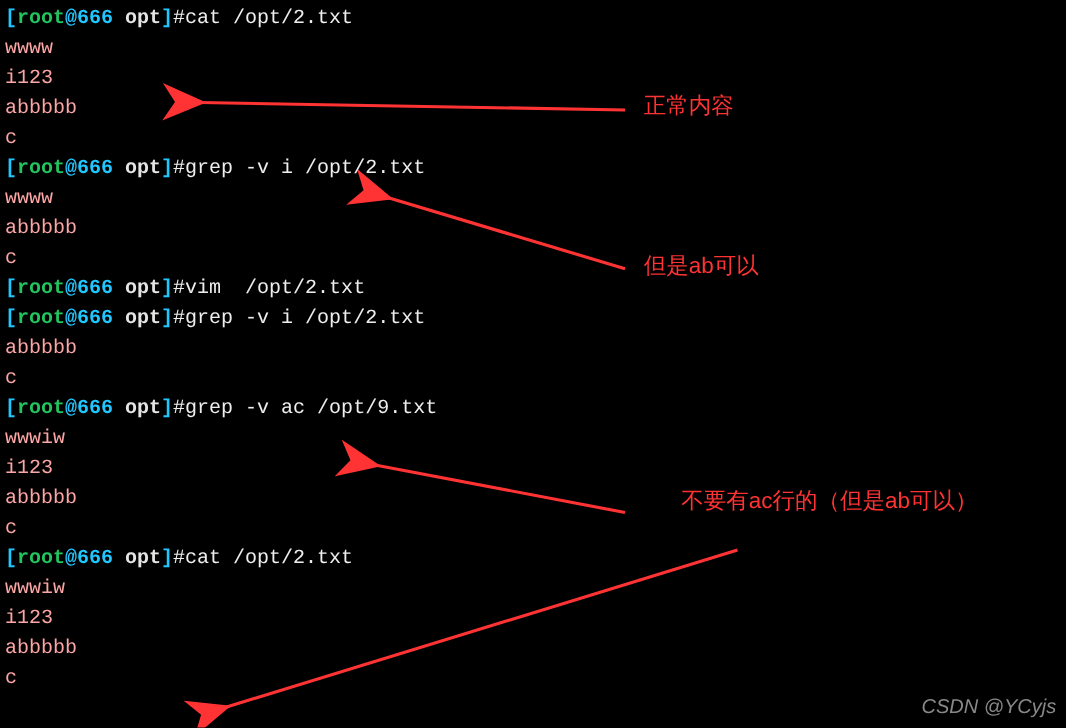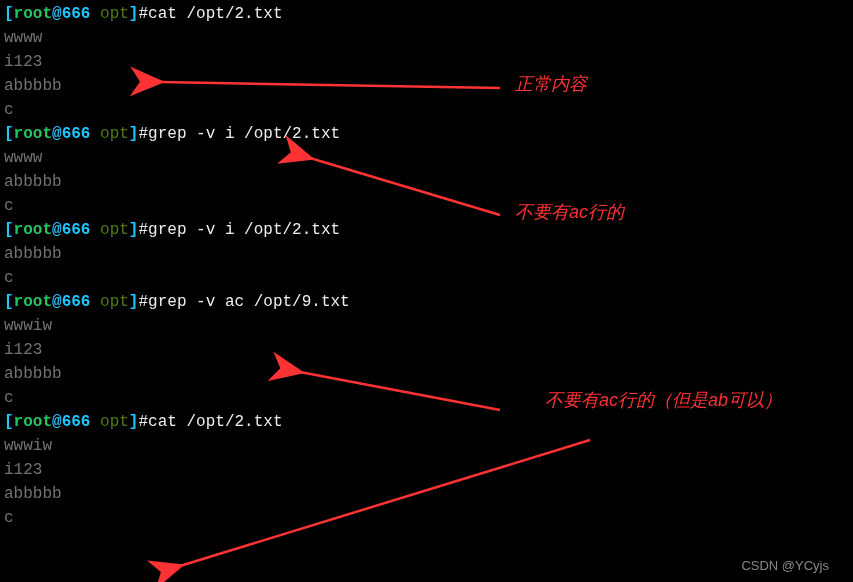--- a/index.html
+++ b/index.html
@@ -11,42 +11,42 @@
     color: #eee;
     width: 853px;
     height: 582px;
     position: relative;
     overflow: hidden;
     padding: 2px 4px;
   }
   .term { position: relative; z-index: 2; }
   .prompt-open, .prompt-close, .host { color: #20c7ff; font-weight: bold; }
   .user { color: #22c55e; font-weight: bold; }
-  .path { color: #4d7c0f; font-weight: normal; }
+  .path { color: #e5e5e5; font-weight: bold; }
   .hash { color: #eee; }
   .cmd { color: #eee; }
-  .out { color: #737373; }
+  .out { color: #fca5a5; }
   .line { white-space: pre; }
   .annotation {
     position: absolute;
     color: #ff3333;
     font-family: "Microsoft YaHei", "SimHei", sans-serif;
     font-size: 18px;
     z-index: 3;
     max-width: 300px;
-    font-style: italic;
   }
   .watermark {
     position: absolute;
-    right: 24px;
+    right: 8px;
     bottom: 4px;
-    font-size: 13px;
+    font-size: 16px;
     color: #888;
     font-family: Arial, sans-serif;
     z-index: 3;
+    font-style: italic;
   }
   svg.arrows {
     position: absolute;
     top: 0; left: 0;
     width: 853px; height: 582px;
     z-index: 1;
     pointer-events: none;
   }
 </style>
 </head>
@@ -67,32 +67,33 @@
 <div class="term" id="term">
     <div class="line"><span class="prompt-open">[</span><span class="user">root</span><span class="host">@</span><span class="host">666</span><span class="host"> </span><span class="path">opt</span><span class="prompt-close">]</span><span class="hash">#</span><span class="cmd">cat /opt/2.txt</span></div>
     <div class="line out">wwww</div>
     <div class="line out">i123</div>
     <div class="line out">abbbbb</div>
     <div class="line out">c</div>
     <div class="line"><span class="prompt-open">[</span><span class="user">root</span><span class="host">@</span><span class="host">666</span><span class="host"> </span><span class="path">opt</span><span class="prompt-close">]</span><span class="hash">#</span><span class="cmd">grep -v i /opt/2.txt</span></div>
     <div class="line out">wwww</div>
     <div class="line out">abbbbb</div>
     <div class="line out">c</div>
+    <div class="line"><span class="prompt-open">[</span><span class="user">root</span><span class="host">@</span><span class="host">666</span><span class="host"> </span><span class="path">opt</span><span class="prompt-close">]</span><span class="hash">#</span><span class="cmd">vim  /opt/2.txt</span></div>
     <div class="line"><span class="prompt-open">[</span><span class="user">root</span><span class="host">@</span><span class="host">666</span><span class="host"> </span><span class="path">opt</span><span class="prompt-close">]</span><span class="hash">#</span><span class="cmd">grep -v i /opt/2.txt</span></div>
     <div class="line out">abbbbb</div>
     <div class="line out">c</div>
     <div class="line"><span class="prompt-open">[</span><span class="user">root</span><span class="host">@</span><span class="host">666</span><span class="host"> </span><span class="path">opt</span><span class="prompt-close">]</span><span class="hash">#</span><span class="cmd">grep -v ac /opt/9.txt</span></div>
     <div class="line out">wwwiw</div>
     <div class="line out">i123</div>
     <div class="line out">abbbbb</div>
     <div class="line out">c</div>
     <div class="line"><span class="prompt-open">[</span><span class="user">root</span><span class="host">@</span><span class="host">666</span><span class="host"> </span><span class="path">opt</span><span class="prompt-close">]</span><span class="hash">#</span><span class="cmd">cat /opt/2.txt</span></div>
     <div class="line out">wwwiw</div>
     <div class="line out">i123</div>
     <div class="line out">abbbbb</div>
     <div class="line out">c</div>
   </div>
 
 <div class="annotation" style="top:72px; left:515px;">正常内容</div>
-<div class="annotation" style="top:200px; left:515px;">不要有ac行的</div>
+<div class="annotation" style="top:200px; left:515px;">但是ab可以</div>
 <div class="annotation" style="top:388px; left:545px;">不要有ac行的（但是ab可以）</div>
 
 <div class="watermark">CSDN @YCyjs</div>
 
 </body></html>

